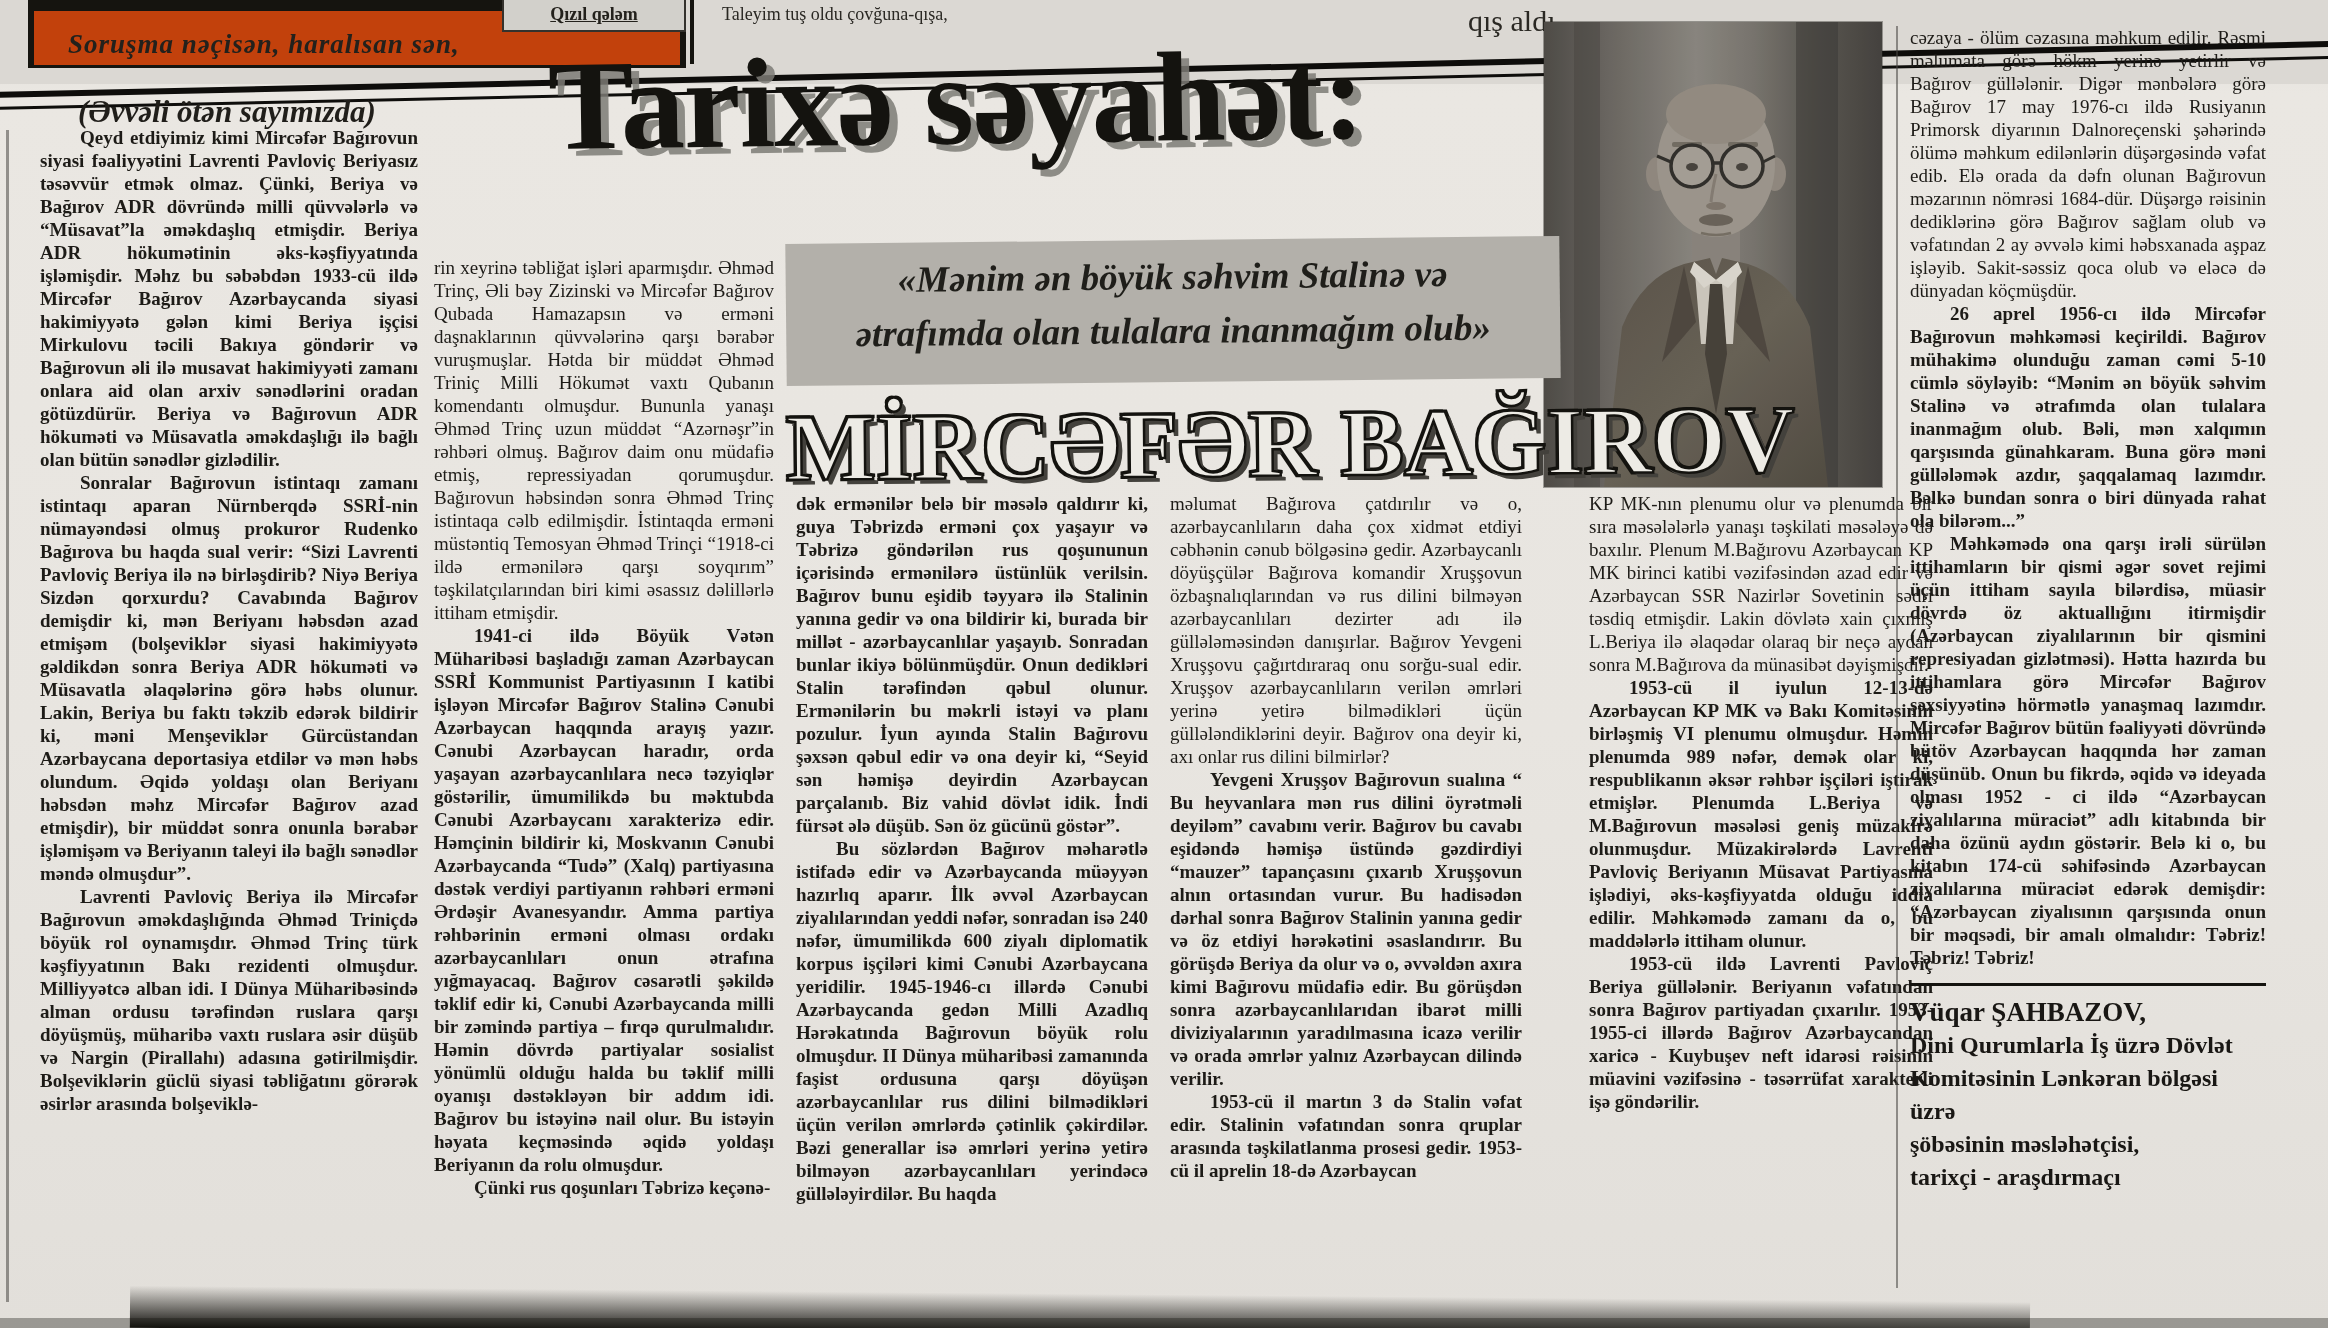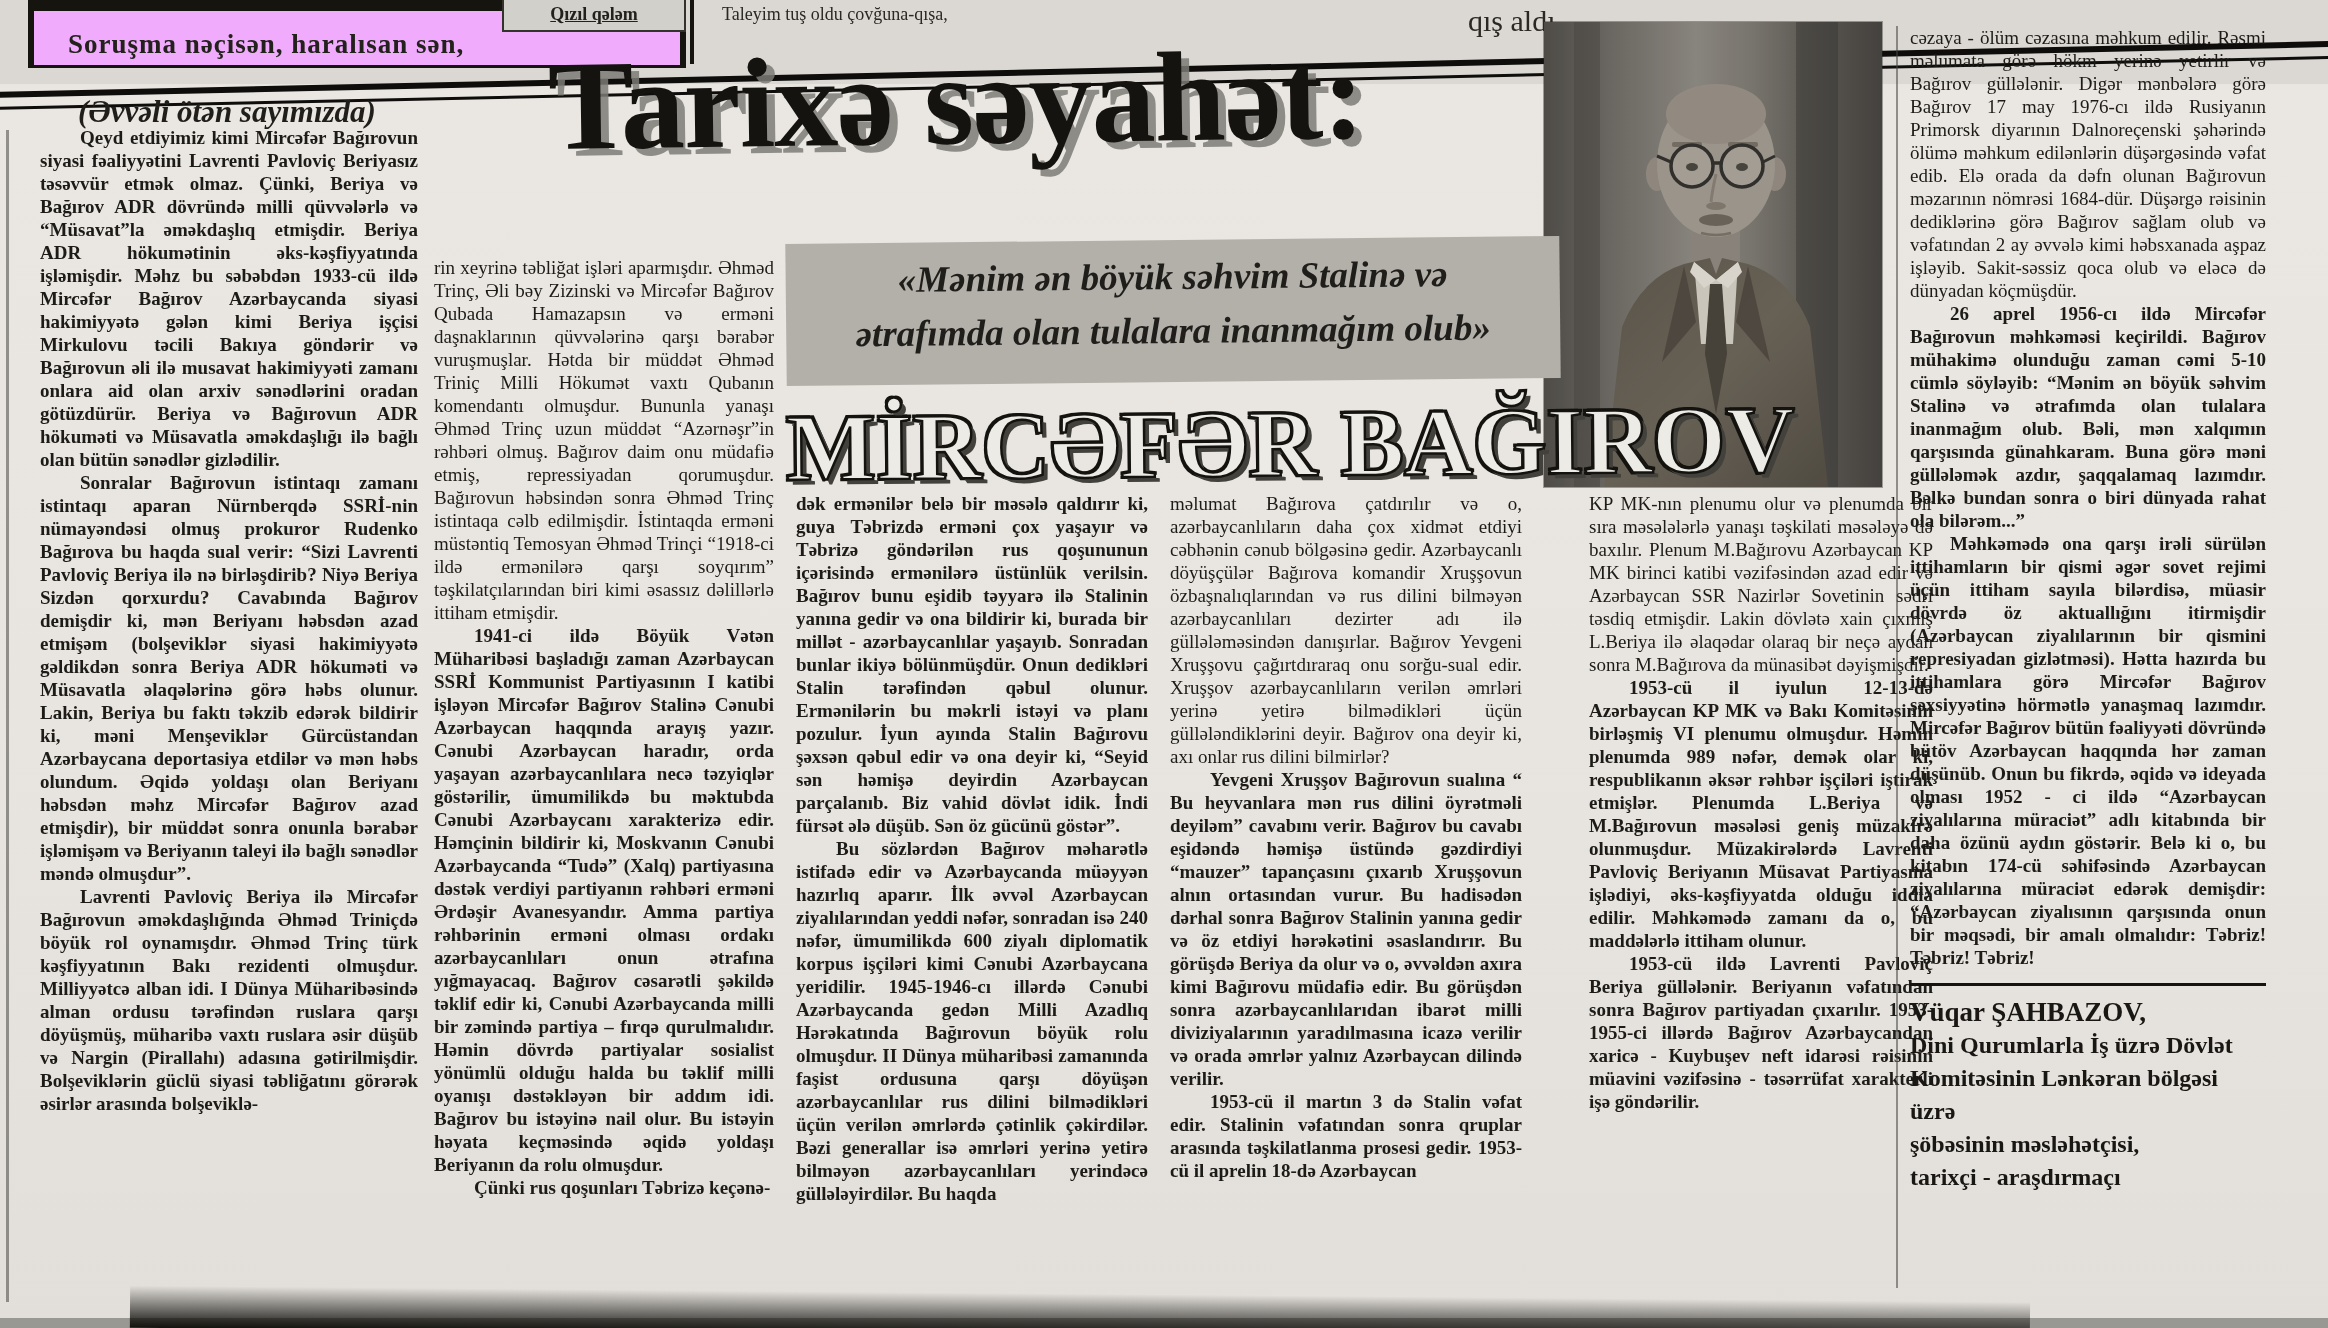--- a/index.html
+++ b/index.html
@@ -3,22 +3,22 @@
 <meta charset="utf-8">
 <style>
   html,body{margin:0;padding:0;background:#8a8884;}
   .page{
     position:relative;width:2328px;height:1328px;overflow:hidden;
     background:linear-gradient(180deg,#dcd9d4 0%,#eae7e2 7%,#e8e5e0 55%,#e2dfda 100%);
     font-family:"Liberation Serif","DejaVu Serif",serif;color:#1d1b17;
   }
   
   .topstrip{position:absolute;left:0;top:0;width:2328px;height:84px;background:#dbd8d3;}
-  .topbox{position:absolute;left:28px;top:0;width:646px;height:54px;background:#f0abfc;
-    border-left:6px solid #15140f;border-right:6px solid #15140f;border-top:11px solid #15140f;border-bottom:3px solid #15140f;}
+  .topbox{position:absolute;left:28px;top:0;width:646px;height:54px;background:#c2410c;
+    border-left:6px solid #15140f;border-right:6px solid #15140f;border-top:11px solid #15140f;border-bottom:3px solid #15140f;font-style:italic;}
   .topbox-text{position:absolute;left:34px;bottom:5px;font-size:27px;font-weight:bold;color:#23211c;letter-spacing:1px;}
   .toplabel{position:absolute;left:502px;top:0;width:180px;height:30px;background:#d2d0cb;
     border:2px solid #34322d;border-top:none;text-align:center;font-size:18px;font-weight:bold;
     line-height:28px;text-decoration:underline;color:#23211c;overflow:hidden;z-index:3;}
   .topvline{position:absolute;left:690px;top:0;width:4px;height:64px;background:#15140f;}
   .topfrag1{position:absolute;left:722px;top:4px;font-size:18px;color:#2a2823;}
   .topfrag2{position:absolute;left:1468px;top:4px;font-size:30px;color:#2a2823;}
   .double-rule{position:absolute;left:-6px;top:92px;width:2344px;transform:rotate(-1.25deg);transform-origin:0 0;}
   .double-rule .r1{height:6px;background:#0e0d0b;margin-bottom:9px;}
   .double-rule .r2{height:3px;background:#0e0d0b;}

